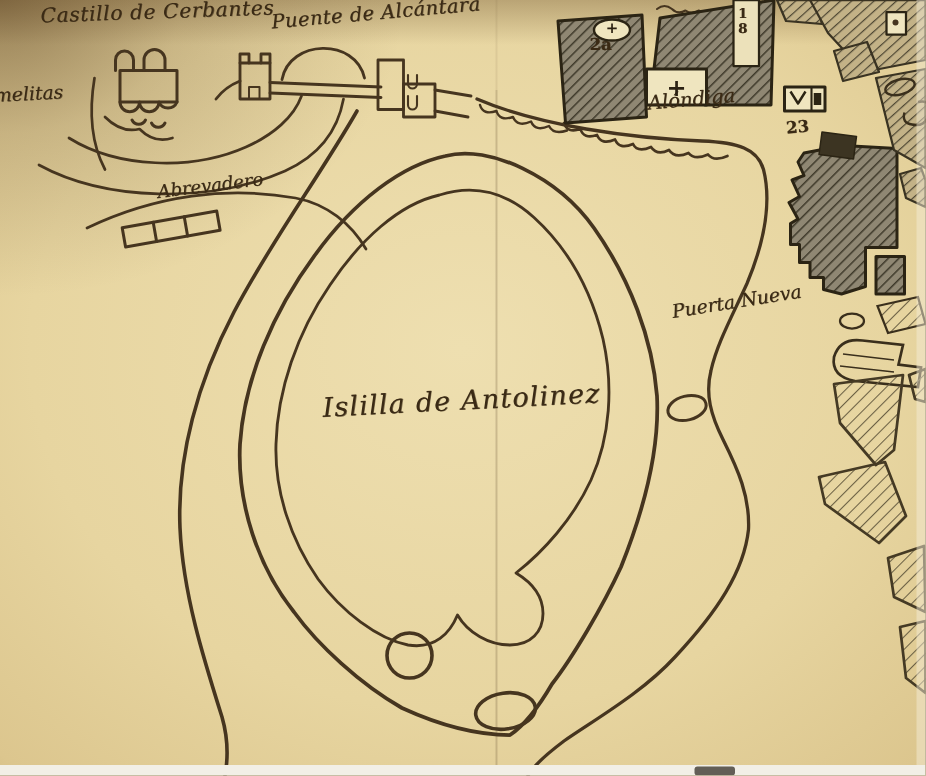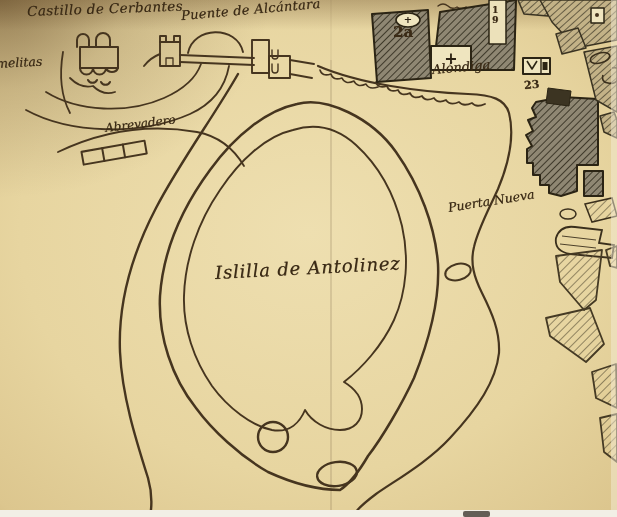--- a/index.html
+++ b/index.html
@@ -16,21 +16,21 @@
     user-select:none;
   }
   .lbl-castillo{left:27px;top:3px;font-size:13.5px;transform:rotate(-2deg);letter-spacing:0.4px;}
   .lbl-puente{left:181px;top:8px;font-size:13px;transform:rotate(-5deg);letter-spacing:0.3px;}
   .lbl-melitas{left:-4px;top:56px;font-size:12.5px;transform:rotate(-3deg);}
   .lbl-abrevadero{left:105px;top:121px;font-size:12px;transform:rotate(-7deg);}
   .lbl-alondiga{left:432px;top:62px;font-size:13px;transform:rotate(-5deg);}
   .lbl-puertanueva{left:448px;top:200px;font-size:12.5px;transform:rotate(-9deg);}
   .lbl-islilla{left:215px;top:262px;font-size:18px;transform:rotate(-3deg);letter-spacing:0.8px;}
   .num{font-style:normal;font-weight:bold;}
-  .num-2a{left:393px;top:23px;font-size:15px;}
+  .num-2a{left:393px;top:23px;font-size:11px;}
   .num-23{left:524px;top:79px;font-size:11px;transform:rotate(-5deg);}
   .num-19{left:492px;top:5px;font-size:9px;width:8px;line-height:10px;
           word-break:break-all;white-space:normal;letter-spacing:0;}
   .cross-box{
     position:absolute;left:431px;top:46px;width:40px;height:24px;
     display:flex;align-items:center;justify-content:center;
     font-style:normal;font-weight:bold;font-size:16px;color:#2b2113;
   }
   .cross-oval{
     position:absolute;left:401px;top:13px;width:14px;height:13px;
@@ -187,18 +187,18 @@
 
 <div class="lbl lbl-castillo">Castillo de Cerbantes</div>
 <div class="lbl lbl-puente">Puente de Alcántara</div>
 <div class="lbl lbl-melitas">melitas</div>
 <div class="lbl lbl-abrevadero">Abrevadero</div>
 <div class="lbl lbl-alondiga">Alóndiga</div>
 <div class="lbl lbl-puertanueva">Puerta Nueva</div>
 <div class="lbl lbl-islilla">Islilla de Antolinez</div>
 
 <div class="lbl num num-2a">2a</div>
-<div class="lbl num num-19">19</div>
+<div class="lbl num num-19">18</div>
 <div class="lbl num num-23">23</div>
 <div class="cross-oval">+</div>
 <div class="cross-box">+</div>
 
 </div>
 
 </body></html>

